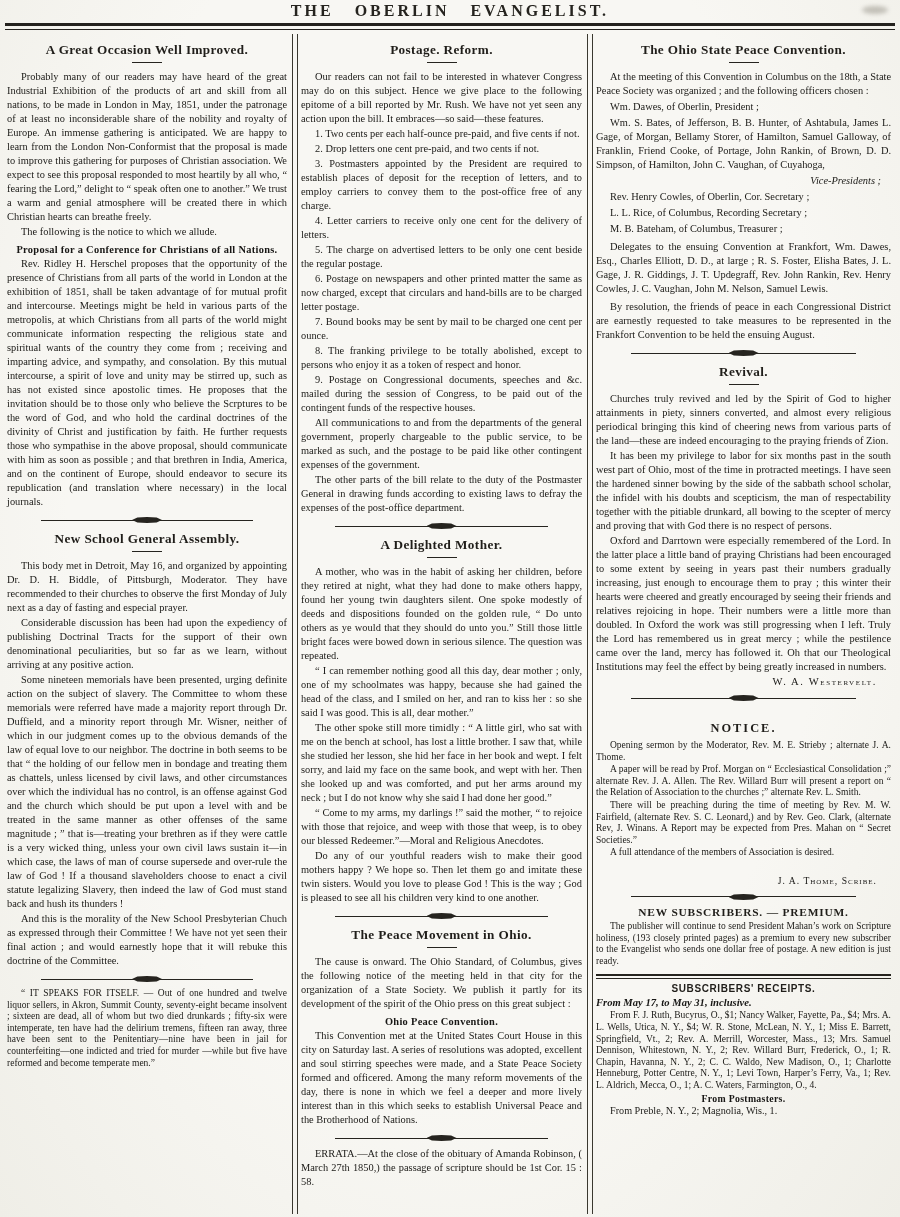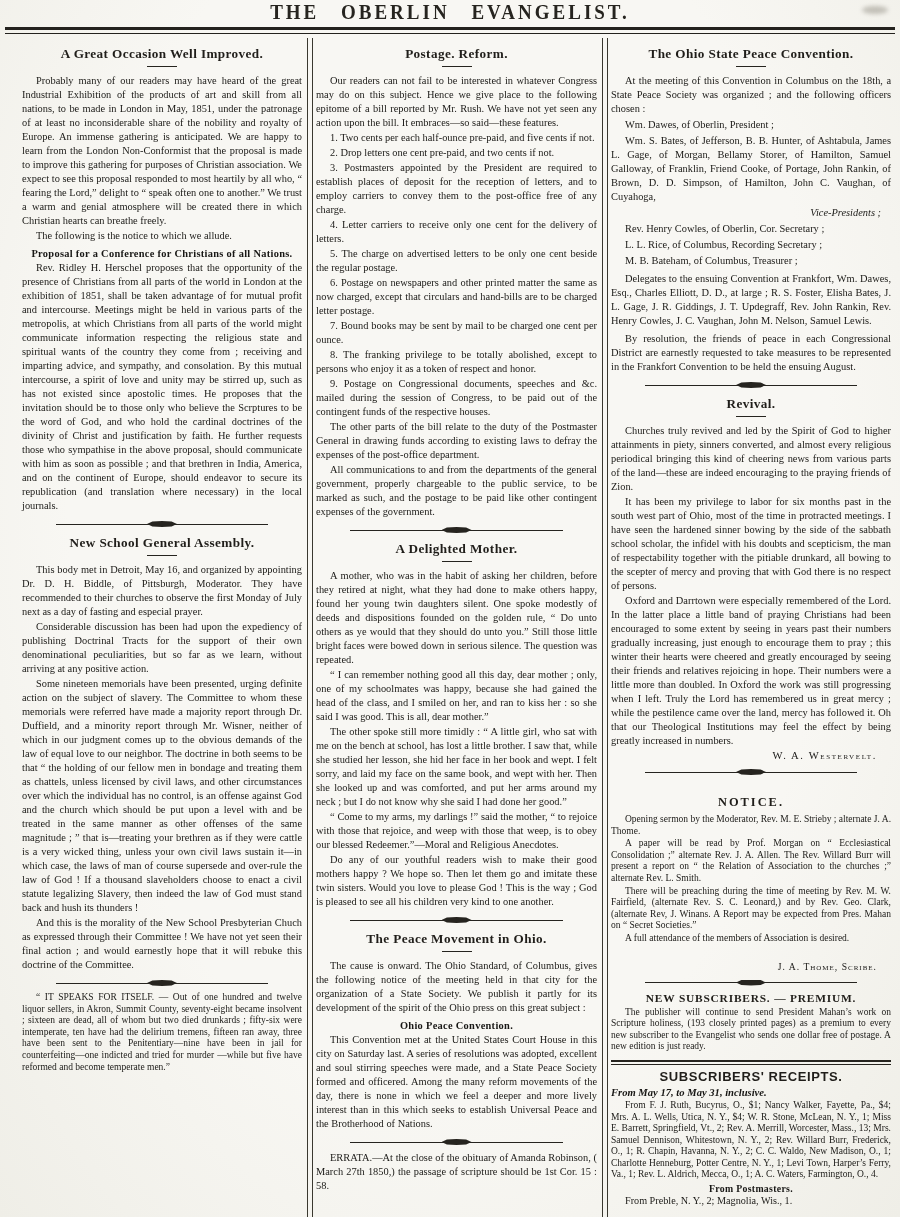--- a/index.html
+++ b/index.html
@@ -6,43 +6,43 @@
   .page{
     width:900px;height:1217px;margin:0 auto;position:relative;overflow:hidden;
     background:#f6f5f0;
     background-image:radial-gradient(ellipse at 50% 40%, #f8f7f3 60%, #efeee7 100%);
     color:#181715;
     font-family:"Liberation Serif","DejaVu Serif",serif;
   }
   
   .masthead{text-align:center;padding-top:2px;position:relative;}
   .masthead-title{
-    display:inline-block;font-size:19px;font-weight:bold;letter-spacing:3px;word-spacing:14px;
+    display:inline-block;font-size:16px;font-weight:bold;letter-spacing:3px;word-spacing:14px;
     color:#26241f;transform:scaleY(1.05);
   }
   .smudge{position:absolute;right:12px;top:6px;width:26px;height:8px;background:#9a968c;
     border-radius:50%;filter:blur(2px);opacity:.55;}
   .mast-rule{margin:3px 5px 0 5px;border-top:3px solid #24221e;border-bottom:1px solid #24221e;height:3px;}
   
-  .cols{display:grid;grid-template-columns:288px 6px 289px 6px 1fr;padding:4px 5px 0 18px;
+  .cols{display:grid;grid-template-columns:288px 6px 289px 6px 1fr;padding:4px 5px 0 3px;
     height:1180px;}
   .vdiv{border-left:1px solid #3a382f;border-right:1px solid #3a382f;width:4px;margin:0 0 0 1px;}
   .col{overflow:hidden;padding:0 4px;}
   
   .art-title{font-size:13.2px;font-weight:bold;text-align:center;margin:8px 0 0;letter-spacing:.4px;color:#201e1a;}
   .hrule{width:30px;border-top:1.6px solid #26241f;margin:4px auto 7px;}
   .bp{font-size:10.4px;line-height:14px;text-align:justify;margin:0 0 1px;text-indent:14px;color:#1b1a17;}
   .sm .bp, .bp.sm{font-size:9.5px;line-height:11.6px;}
   .subhead{font-size:10.4px;font-weight:bold;text-align:center;margin:5px 0 2px;letter-spacing:.3px;}
   .subhead-it{font-size:10.6px;font-style:italic;font-weight:bold;text-align:left;margin:3px 0 2px;}
   .officer{margin:2px 0 2px;}
   .right-line{text-align:right;font-style:italic;text-indent:0;padding-right:10px;}
   .sig{font-size:10.6px;text-align:right;letter-spacing:1.6px;padding-right:14px;margin:2px 0 0;font-variant:small-caps;}
   .caps-title{letter-spacing:2px;}
-  .sans-title{font-family:"Liberation Sans","DejaVu Sans",sans-serif;font-size:13px;letter-spacing:.6px;margin-top:6px;}
+  .sans-title{font-family:"Liberation Sans","DejaVu Sans",sans-serif;font-size:10px;letter-spacing:.6px;margin-top:6px;}
   
   .orn{display:flex;align-items:center;justify-content:center;width:76%;margin:8px auto 6px;}
   .orn-l{flex:1;border-top:1px solid #26241f;}
   .orn-d{width:30px;height:6px;background:#26241f;margin:0 -4px;
     clip-path:polygon(0 50%,18% 8%,50% 0,82% 8%,100% 50%,82% 92%,50% 100%,18% 92%);}
   .thin-dblrule{border-top:2px solid #26241f;border-bottom:1px solid #26241f;height:2px;margin:7px 0 4px;}
   .tight{margin-bottom:16px;}
 </style>
 </head>
 <body>
@@ -95,22 +95,22 @@
       <p class="bp">Our readers can not fail to be interested in whatever Congress may do on this subject.  Hence we give place to the following epitome of a bill reported by Mr. Rush.  We have not yet seen any action upon the bill. It embraces—so said—these features.</p>
       <p class="bp">1. Two cents per each half-ounce pre-paid, and five cents if not.</p>
       <p class="bp">2. Drop letters one cent pre-paid, and two cents if not.</p>
       <p class="bp">3. Postmasters appointed by the President are required to establish places of deposit for the reception of letters, and to employ carriers to convey them to the post-office free of any charge.</p>
       <p class="bp">4. Letter carriers to receive only one cent for the delivery of letters.</p>
       <p class="bp">5. The charge on advertised letters to be only one cent beside the regular postage.</p>
       <p class="bp">6. Postage on newspapers and other printed matter the same as now charged, except that circulars and hand-bills are to be charged letter postage.</p>
       <p class="bp">7. Bound books may be sent by mail to be charged one cent per ounce.</p>
       <p class="bp">8. The franking privilege to be totally abolished, except to persons who enjoy it as a token of respect and honor.</p>
       <p class="bp">9. Postage on Congressional documents, speeches and &amp;c. mailed during the session of Congress, to be paid out of the contingent funds of the respective houses.</p>
+      <p class="bp">All communications to and from the departments of the general government, properly chargeable to the public service, to be marked as such, and the postage to be paid like other contingent expenses of the government.</p>
       <p class="bp">The other parts of the bill relate to the duty of the Postmaster General in drawing funds according to existing laws to defray the expenses of the post-office department.</p>
-      <p class="bp">All communications to and from the departments of the general government, properly chargeable to the public service, to be marked as such, and the postage to be paid like other contingent expenses of the government.</p>
 
       <div class="orn">
         <span class="orn-l"></span>
         <span class="orn-d"></span>
         <span class="orn-l"></span>
       </div>
 
       <h2 class="art-title">A Delighted Mother.</h2>
       <div class="hrule"></div>
       <p class="bp">A mother, who was in the habit of asking her children, before they retired at night, what they had done to make others happy, found her young twin daughters silent.  One spoke modestly of deeds and dispositions founded on the golden rule, “ Do unto others as ye would that they should do unto you.”  Still those little bright faces were bowed down in serious silence.  The question was repeated.</p>

